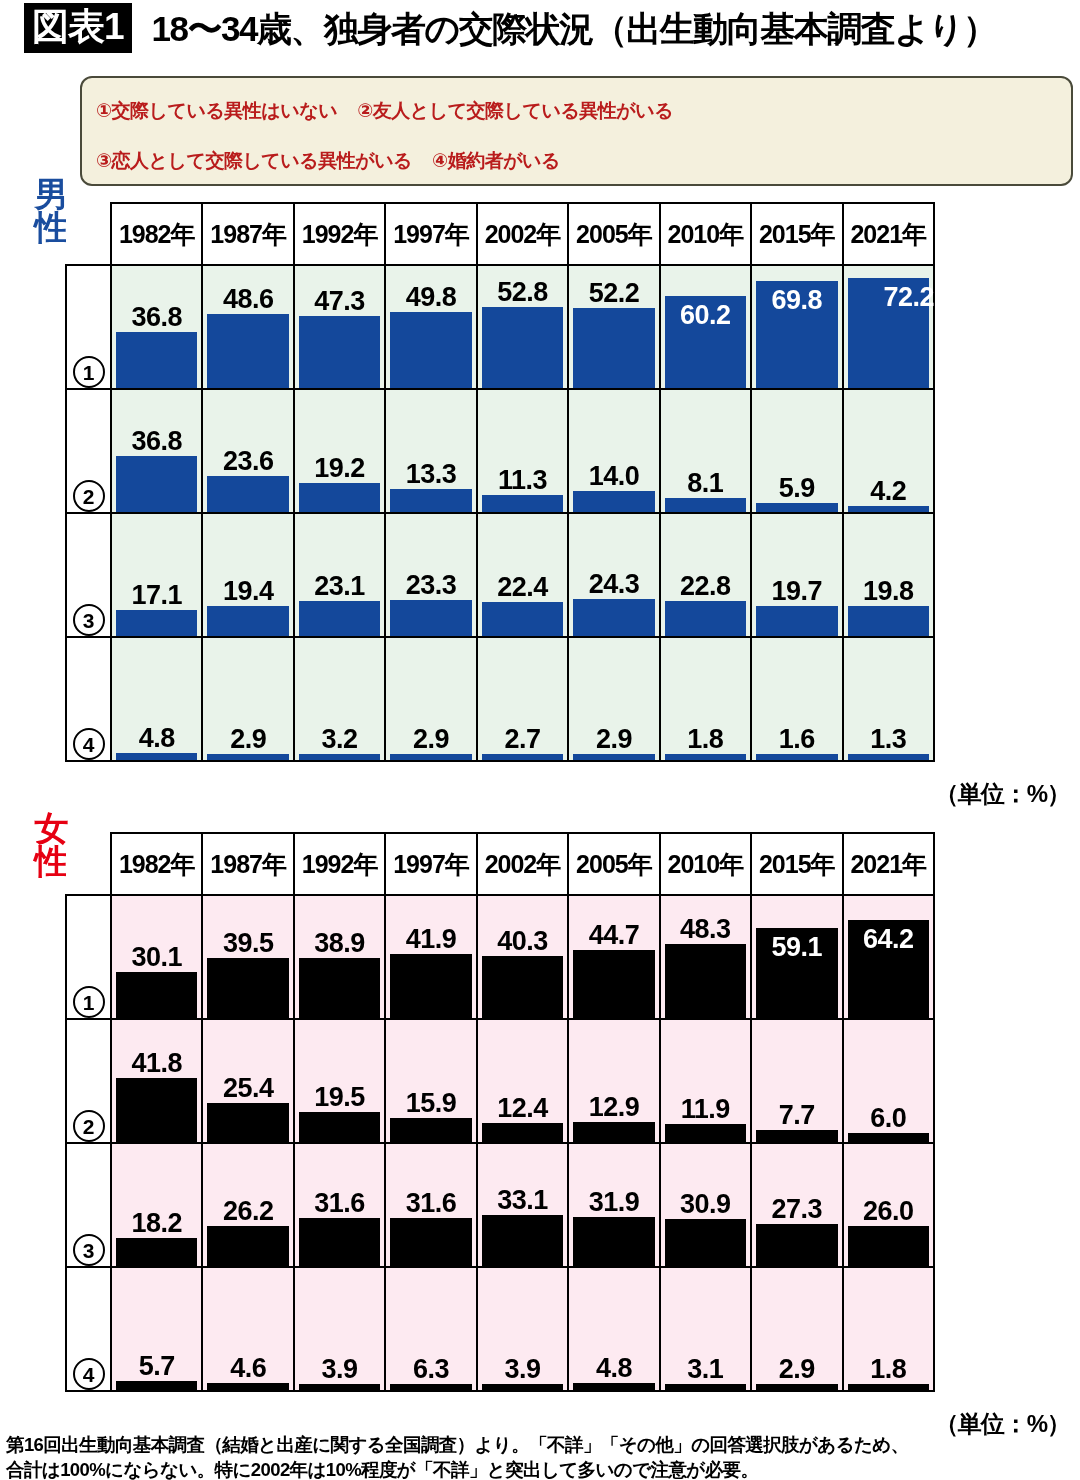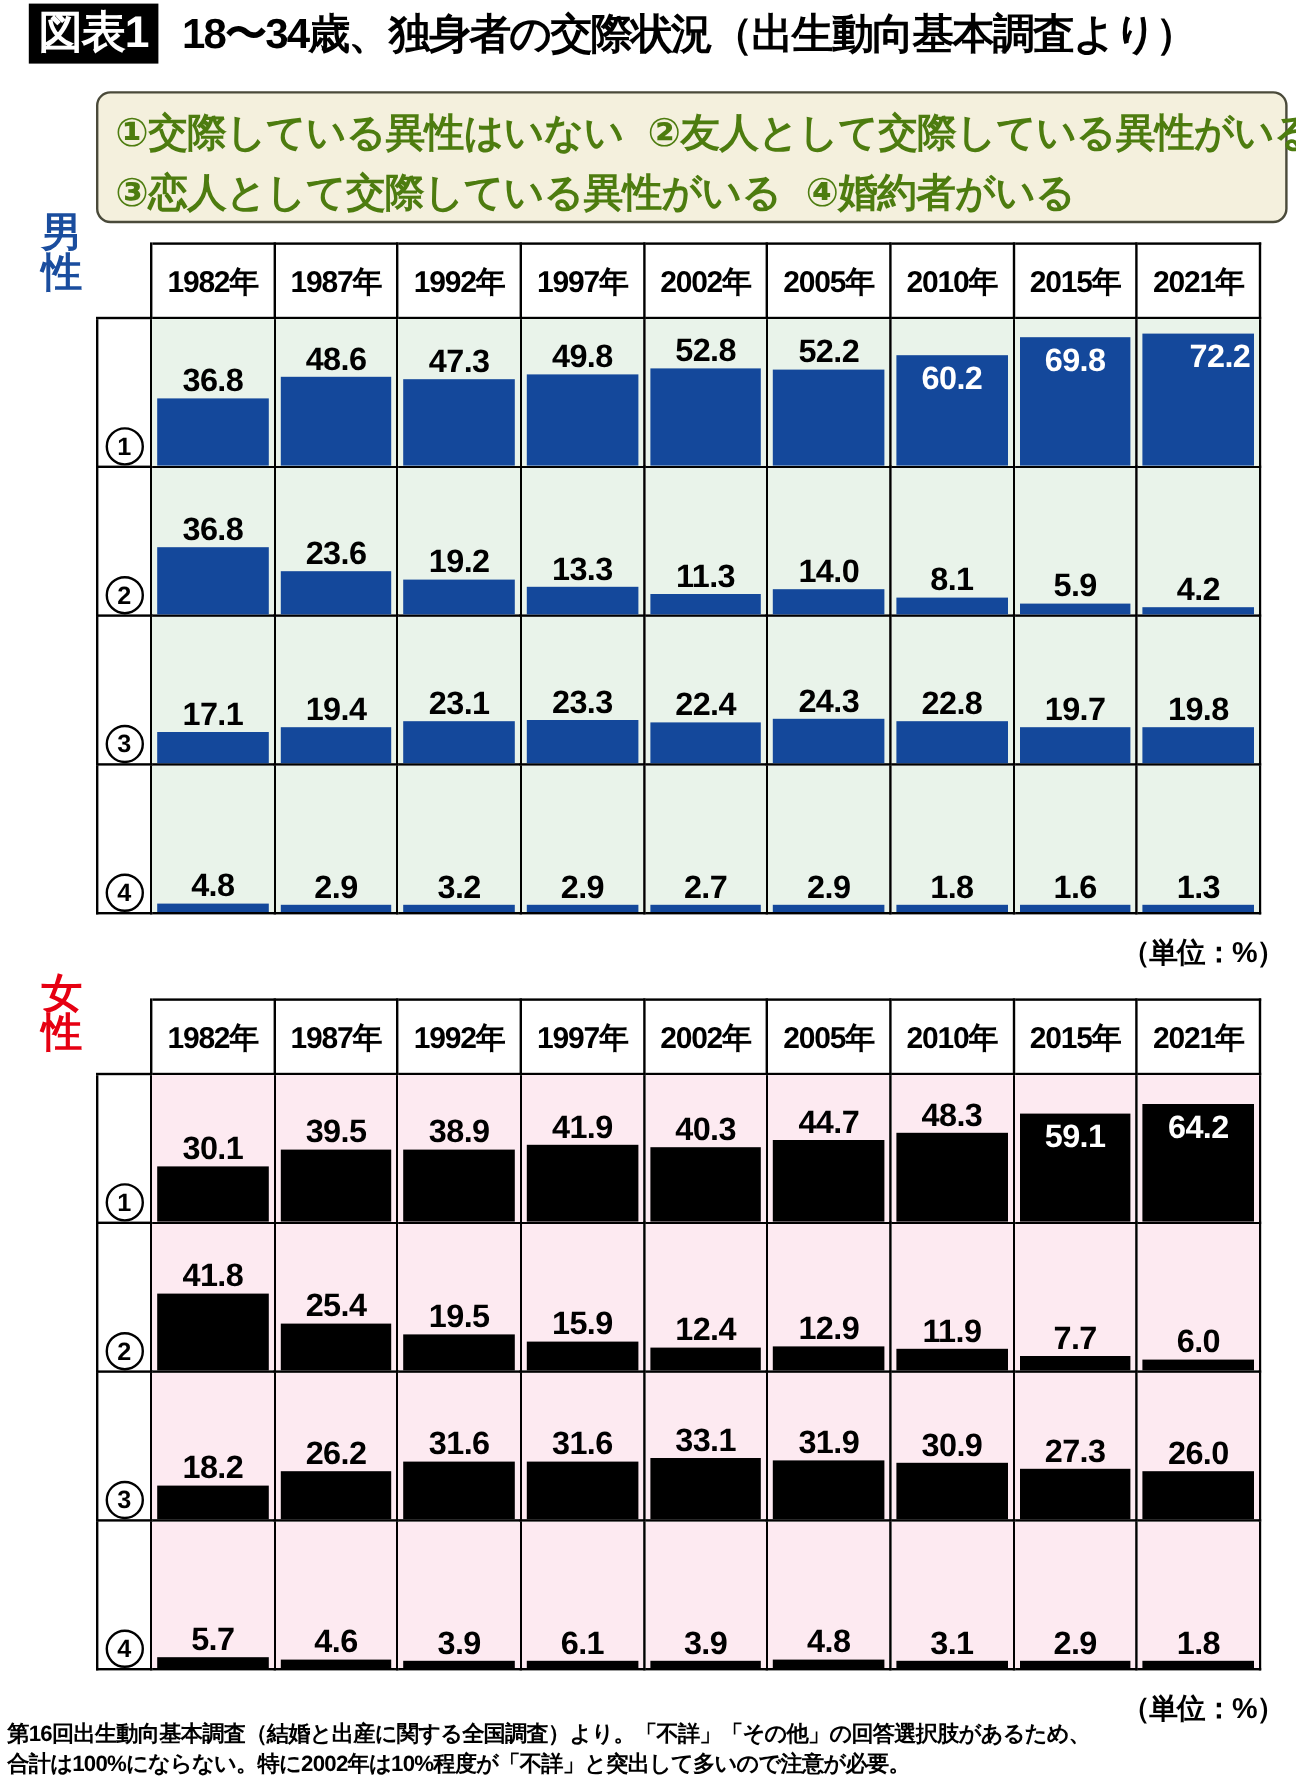--- a/index.html
+++ b/index.html
@@ -56,23 +56,23 @@
     left: 80px;
     top: 76px;
     width: 993px;
     height: 110px;
     background: #f4f0dd;
     border: 2px solid #4a4a3a;
     border-radius: 12px;
     padding: 8px 14px 4px 14px;
   }
   .legend-line {
-    font-size: 33px;
-    font-weight: bold;
-    color: #4d7c0f;
+    font-size: 19px;
+    font-weight: bold;
+    color: #b91c1c;
     line-height: 50px;
     white-space: nowrap;
     letter-spacing: -0.5px;
   }
   .legend-gap { display: inline-block; width: 20px; }
 
   
   .gender-label {
     position: absolute;
     width: 42px;
@@ -81,22 +81,22 @@
     line-height: 33px;
     text-align: center;
     letter-spacing: -1px;
   }
   .gender-male   { left: 30px; top: 178px; color: #1a4d9e; }
   .gender-female { left: 30px; top: 812px; color: #e60012; }
 
   
   .chart-table {
     position: absolute;
-    left: 80px;
-    width: 971px;
+    left: 65px;
+    width: 870px;
     border-collapse: collapse;
     table-layout: fixed;
   }
   #male-table   { top: 202px; }
   #female-table { top: 832px; }
 
   .chart-table col.idx-col { width: 45px; }
 
   .chart-table th,
   .chart-table td {
@@ -716,21 +716,21 @@
             </div>
           </td>
           <td class="data-cell">
             <div class="bar-wrap">
               <div class="bar-label">3.9</div>
               <div class="bar" style="height: 6px;"></div>
             </div>
           </td>
           <td class="data-cell">
             <div class="bar-wrap">
-              <div class="bar-label">6.1</div>
+              <div class="bar-label">6.3</div>
               <div class="bar" style="height: 6px;"></div>
             </div>
           </td>
           <td class="data-cell">
             <div class="bar-wrap">
               <div class="bar-label">3.9</div>
               <div class="bar" style="height: 6px;"></div>
             </div>
           </td>
           <td class="data-cell">

